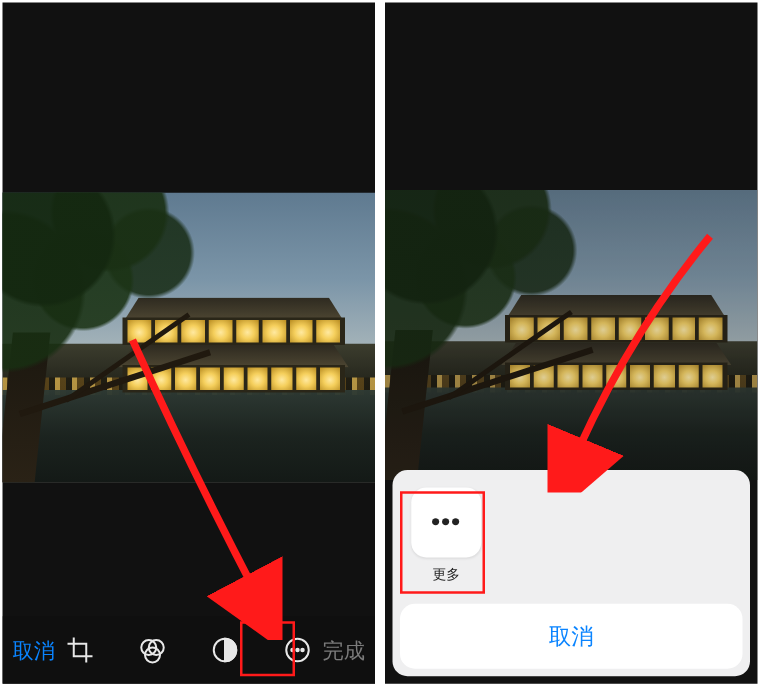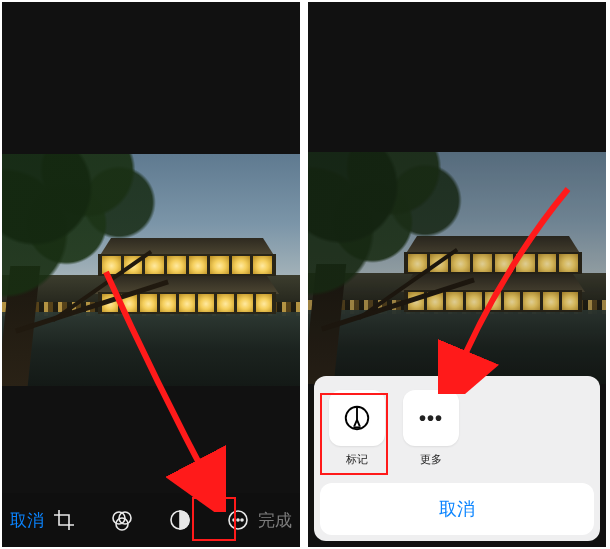--- a/index.html
+++ b/index.html
@@ -300,31 +300,20 @@
       <div class="branch b1"></div>
       <div class="branch b2"></div>
       <div class="tree"></div>
     </div>
   </div>
 
   <div class="sheet">
     <div class="sheet-row">
       <div class="sheet-item">
         <div class="sheet-icon">
-          <svg viewBox="0 0 32 32" fill="none" stroke="#000" stroke-width="2">
-            <circle cx="16" cy="16" r="12"></circle>
-            <path d="M16 4 L16 18"></path>
-            <path d="M12 26 L20 26"></path>
-            <path d="M16 18 L13 25 M16 18 L19 25"></path>
-          </svg>
-        </div>
-        <div class="sheet-item-label">标记</div>
-      </div>
-      <div class="sheet-item">
-        <div class="sheet-icon">
           <span class="dots-glyph">•••</span>
         </div>
         <div class="sheet-item-label">更多</div>
       </div>
     </div>
     <div class="sheet-cancel">取消</div>
   </div>
 
   <div class="hl-box"></div>
   <div class="arrow">

